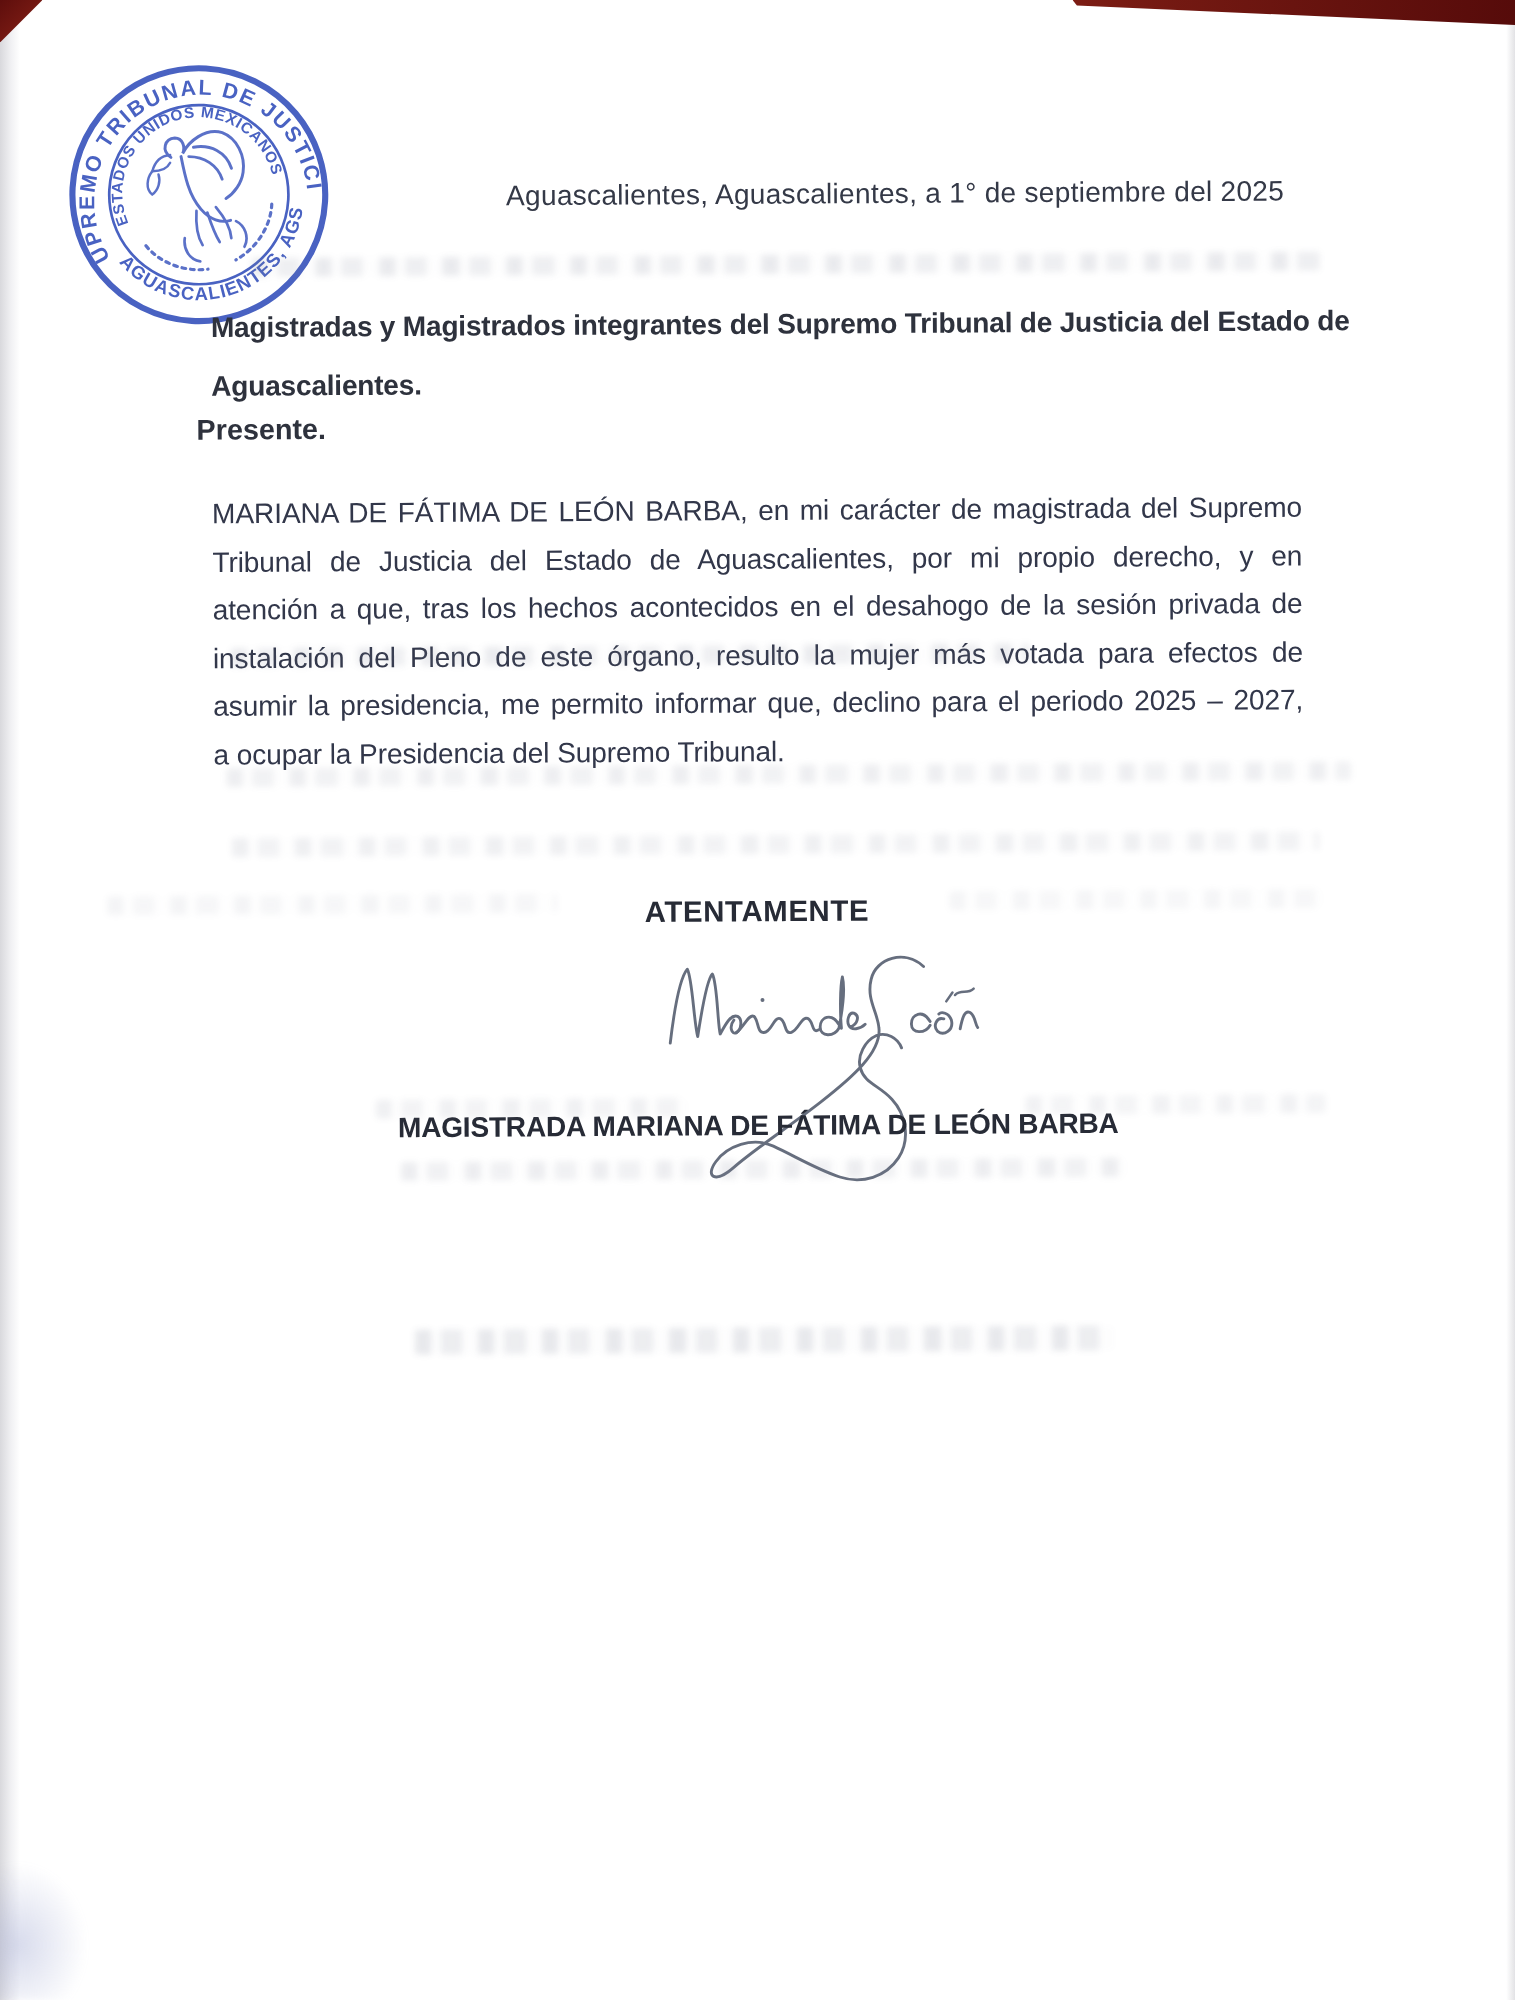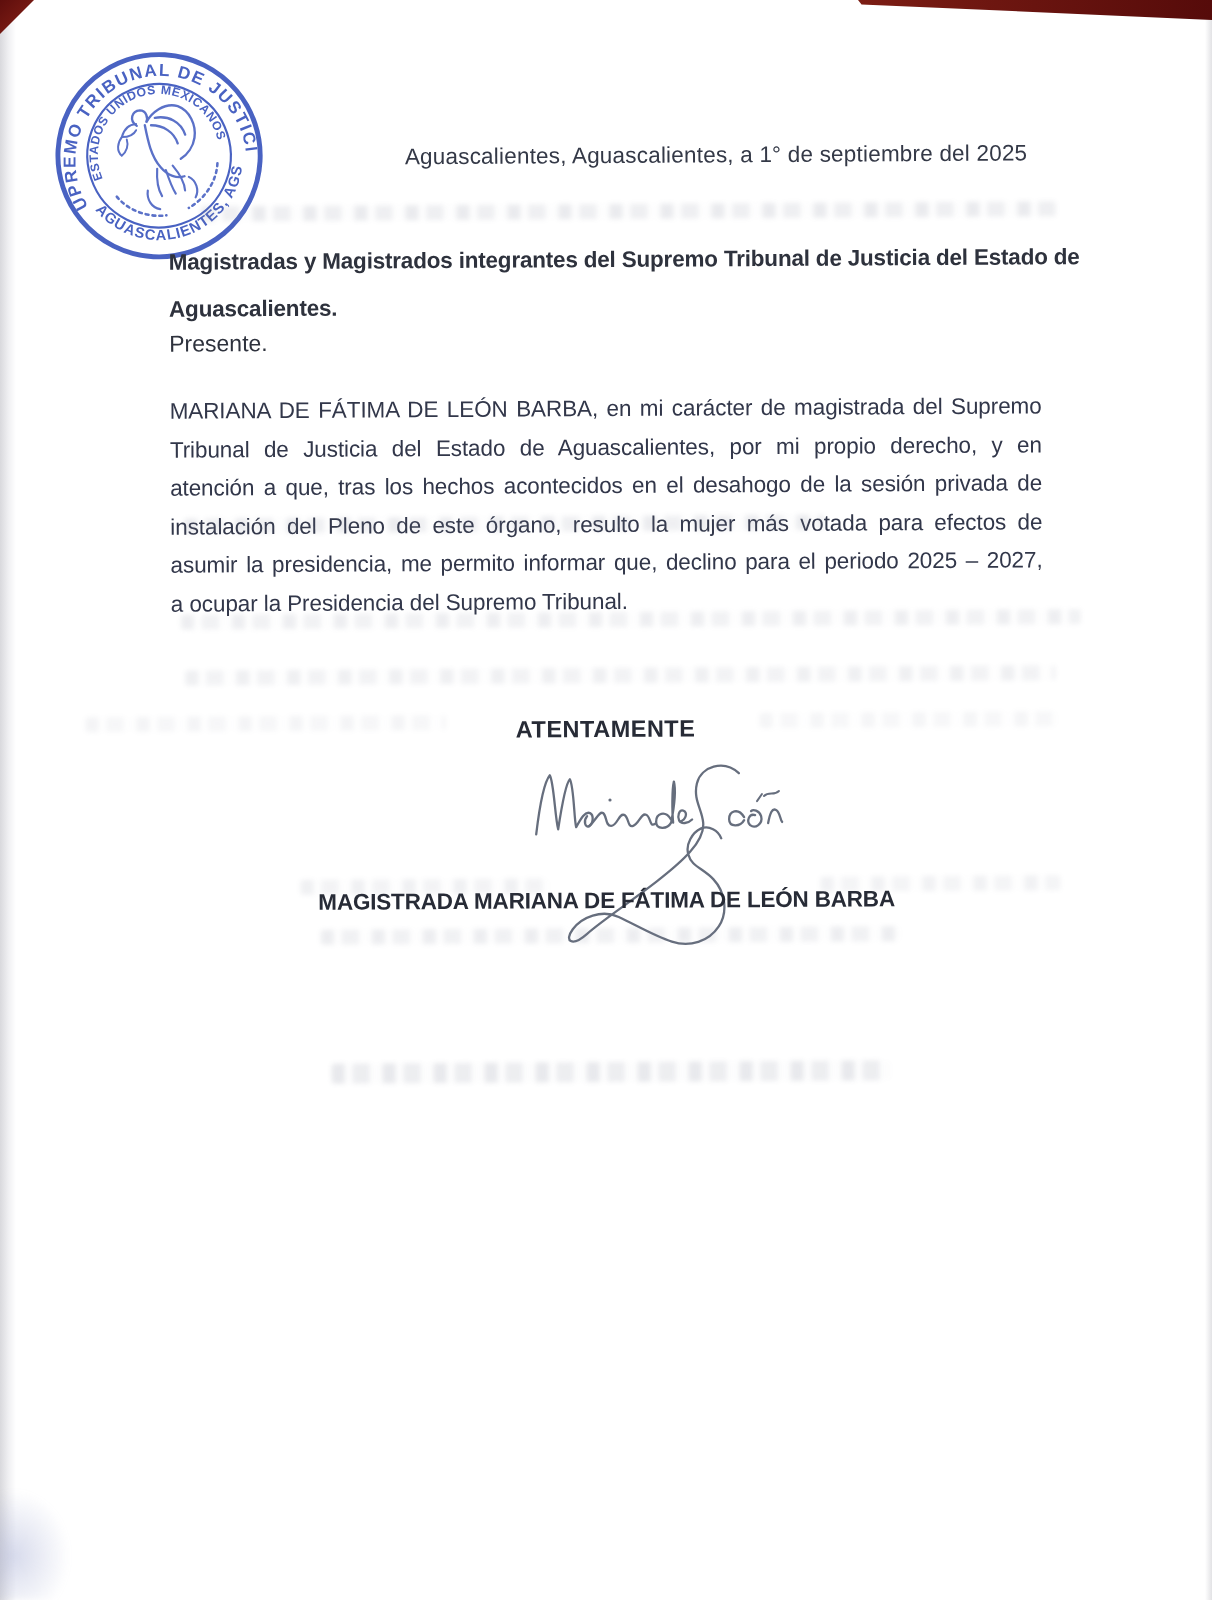--- a/index.html
+++ b/index.html
@@ -50,22 +50,22 @@
   .dateline{
     position:absolute;left:240px;top:143px;width:960px;
     text-align:center;font-size:22.5px;letter-spacing:.2px;color:#343947;
   }
   .recipient{
     position:absolute;left:172px;top:236px;width:900px;
     font-weight:700;font-size:22.5px;letter-spacing:-.2px;line-height:47px;color:#2e323d;
   }
   .recipient .rline{white-space:nowrap;}
   .salutation{
-    position:absolute;left:172px;top:328px;
-    font-weight:400;font-size:23px;color:#2e323d;
+    position:absolute;left:160px;top:328px;
+    font-weight:700;font-size:23px;color:#2e323d;
   }
   .body-block{
     position:absolute;left:172px;top:390px;width:872px;
     font-size:22.5px;line-height:38.5px;color:#32374a;letter-spacing:-.1px;
   }
   .body-line{white-space:nowrap;text-align:justify;text-align-last:justify;}
   .body-line.last{text-align-last:left;}
   .closing{
     position:absolute;left:0;top:716px;width:1212px;
     text-align:center;font-weight:700;font-size:23.5px;letter-spacing:.5px;color:#272b36;

